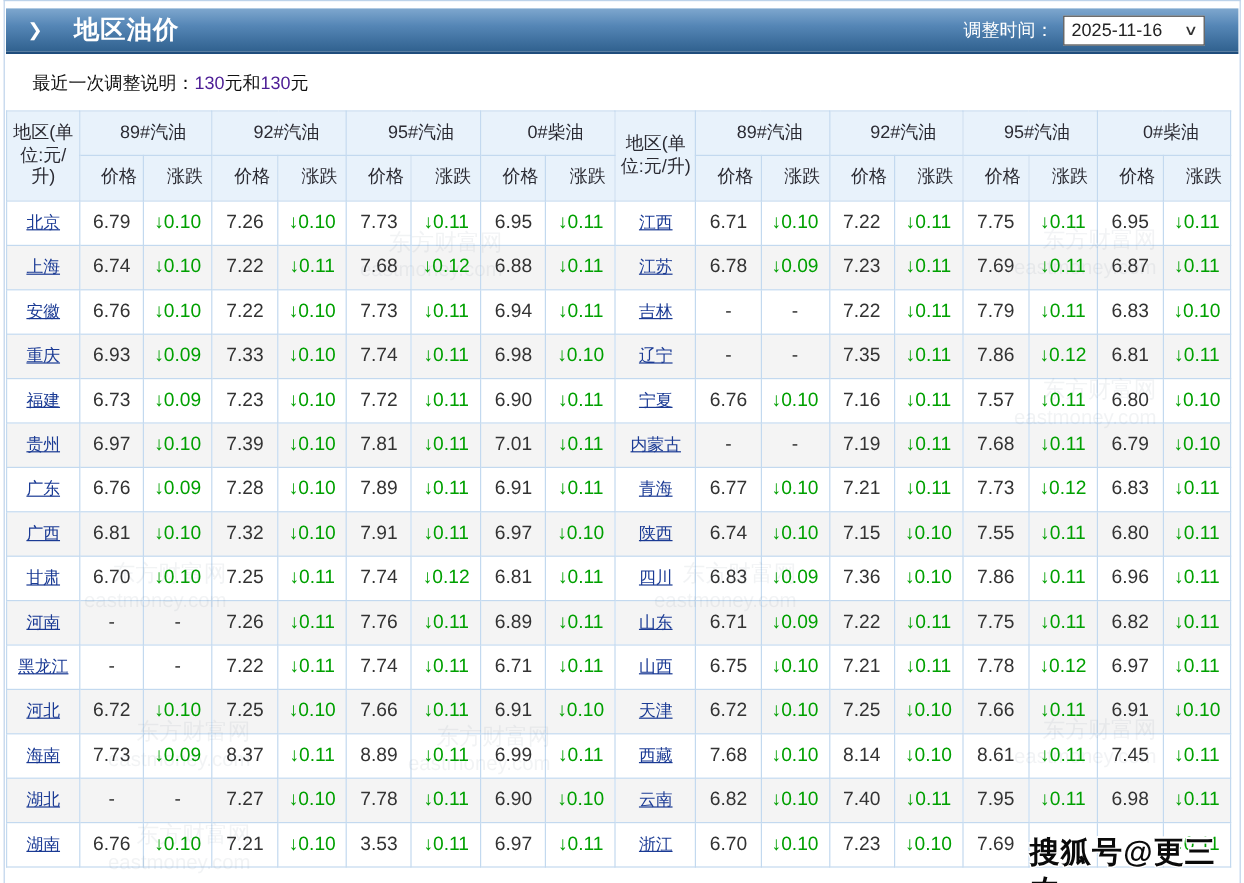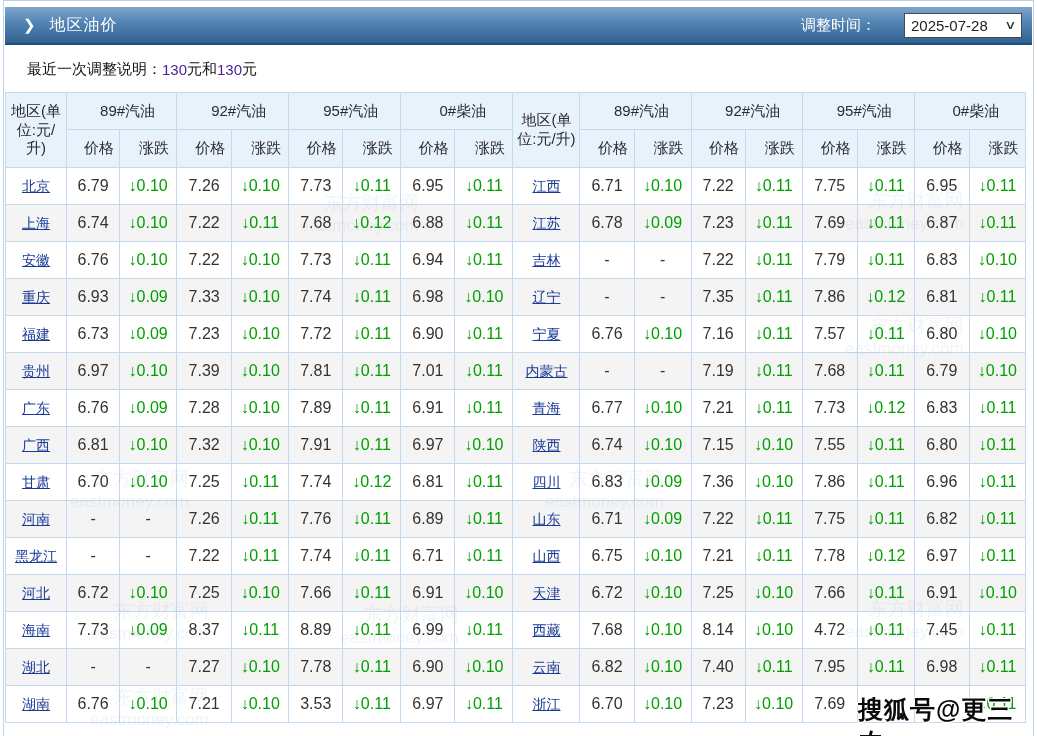--- a/index.html
+++ b/index.html
@@ -7,22 +7,22 @@
   .page { position:relative; width:1037px; height:736px; background:#fff; overflow:hidden; }
   .frame { position:absolute; left:3px; top:0; width:1031px; height:736px;
            border-left:1px solid #bdd3ea; border-right:1px solid #bdd3ea; border-top:1px solid #bdd3ea; }
 
   
   .topbar { position:absolute; left:5px; right:5px; top:7px; height:38px;
             background:linear-gradient(180deg,#7ea7ce 0%,#5586b6 40%,#30618f 100%);
             border-bottom:2px solid #1f4d7c;
             display:flex; align-items:center; }
   .topbar .arrow { color:#fff; font-size:15px; font-weight:bold; margin-left:18px; }
-  .topbar .title { color:#fff; font-size:16px; font-weight:normal; margin-left:14px; letter-spacing:1px; }
-  .topbar .right { margin-left:auto; display:flex; align-items:center; margin-right:10px;gap:20px; }
+  .topbar .title { color:#fff; font-size:21px; font-weight:bold; margin-left:26px; letter-spacing:1px; }
+  .topbar .right { margin-left:auto; display:flex; align-items:center; margin-right:28px; }
   .topbar .adj-label { color:#fff; font-size:15px; margin-right:8px; }
   .date-select { width:118px; height:25px; background:#fff; border:1px solid #4a4a4a;
                  display:flex; align-items:center; justify-content:space-between;
                  padding:0 6px; font-size:15px; color:#222; cursor:pointer; }
   .date-select .chev { font-size:12px; color:#333; transform:scaleX(1.4); }
 
   
   .notice { position:absolute; left:5px; right:5px; top:47px; height:45px;
             display:flex; align-items:center; padding-left:22px; font-size:15px; color:#111; background:#fff; }
   .notice .lbl { font-weight:normal; }
@@ -59,21 +59,21 @@
 
 <div class="page">
   <div class="frame"></div>
 
   <div class="topbar">
     <span class="arrow">❯</span>
     <span class="title">地区油价</span>
     <span class="right">
       <span class="adj-label">调整时间：</span>
       <span class="date-select">
-        <span>2025-07-28</span>
+        <span>2025-11-16</span>
         <span class="chev">∨</span>
       </span>
     </span>
   </div>
 
   <div class="notice">
     <span class="lbl">最近一次调整说明：</span>
     <span class="grn">130</span>
     <span>元和</span>
     <span class="grn">130</span>
@@ -382,21 +382,21 @@
           <td class="change down">↓0.11</td>
           <td class="price">8.89</td>
           <td class="change down">↓0.11</td>
           <td class="price">6.99</td>
           <td class="change down">↓0.11</td>
           <td class="region"><a>西藏</a></td>
           <td class="price">7.68</td>
           <td class="change down">↓0.10</td>
           <td class="price">8.14</td>
           <td class="change down">↓0.10</td>
-          <td class="price">4.72</td>
+          <td class="price">8.61</td>
           <td class="change down">↓0.11</td>
           <td class="price">7.45</td>
           <td class="change down">↓0.11</td>
         </tr>
         <tr class="data alt">
           <td class="region"><a>湖北</a></td>
           <td class="price">-</td>
           <td class="change">-</td>
           <td class="price">7.27</td>
           <td class="change down">↓0.10</td>

